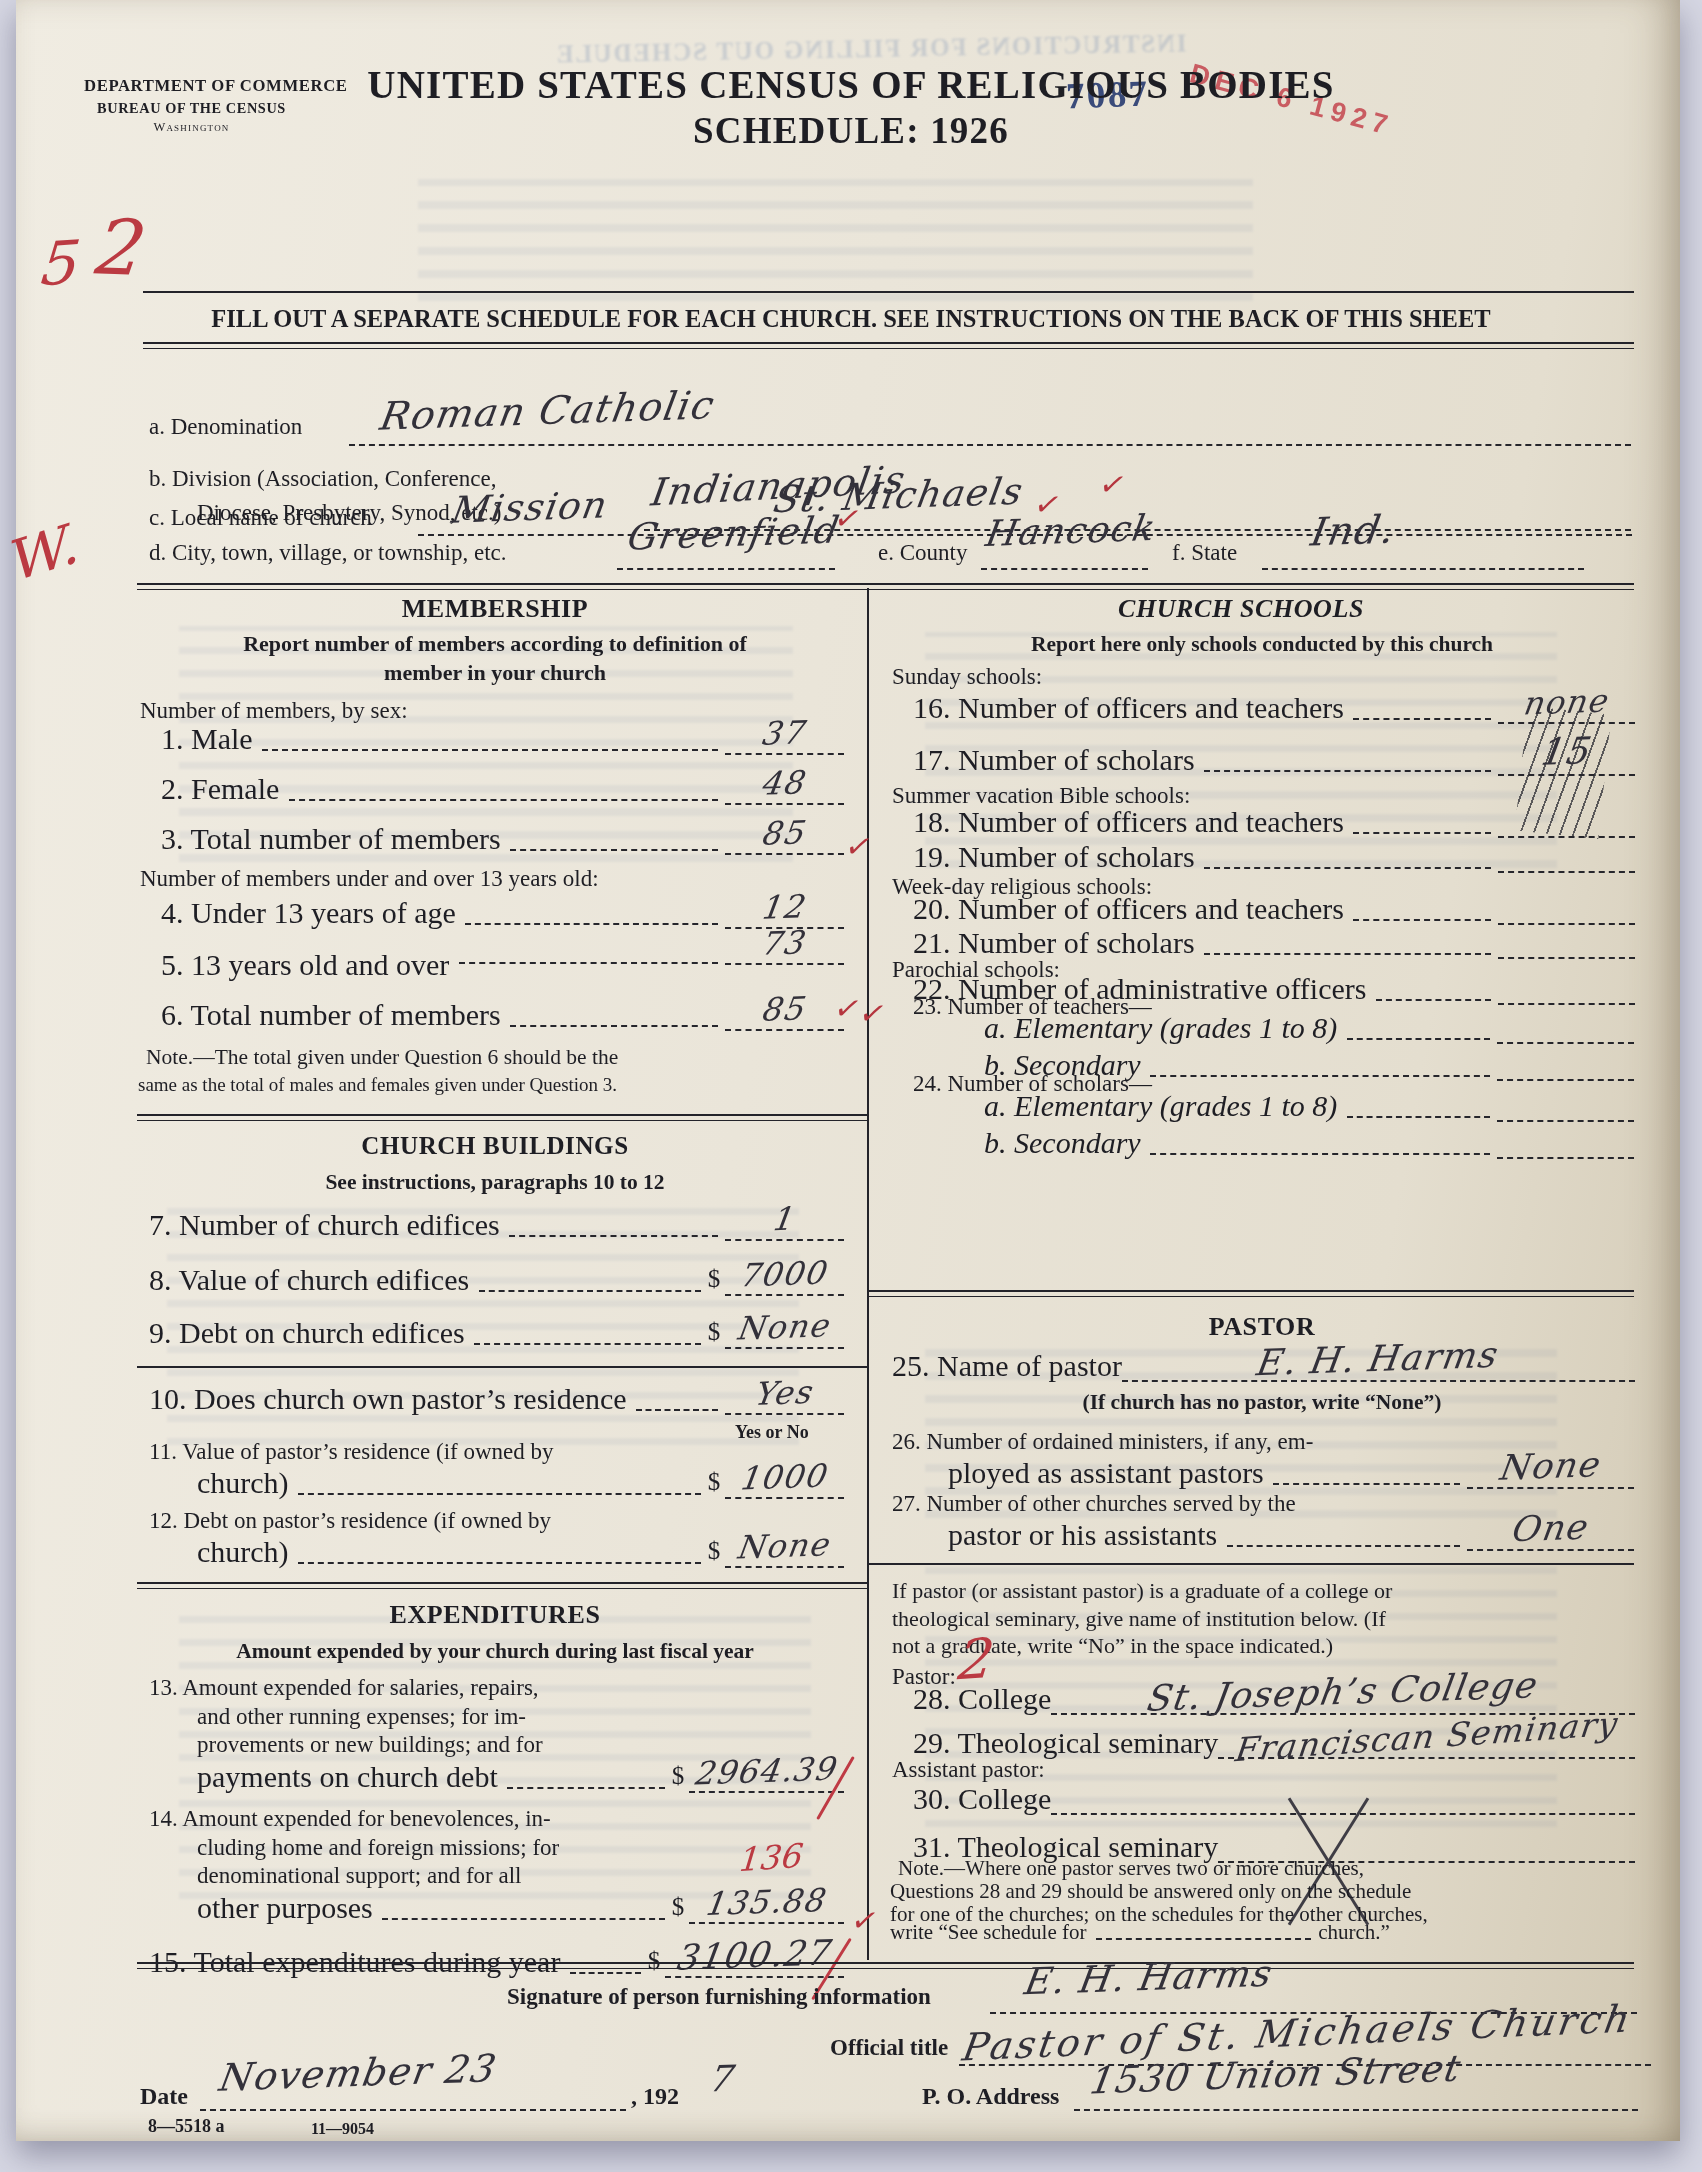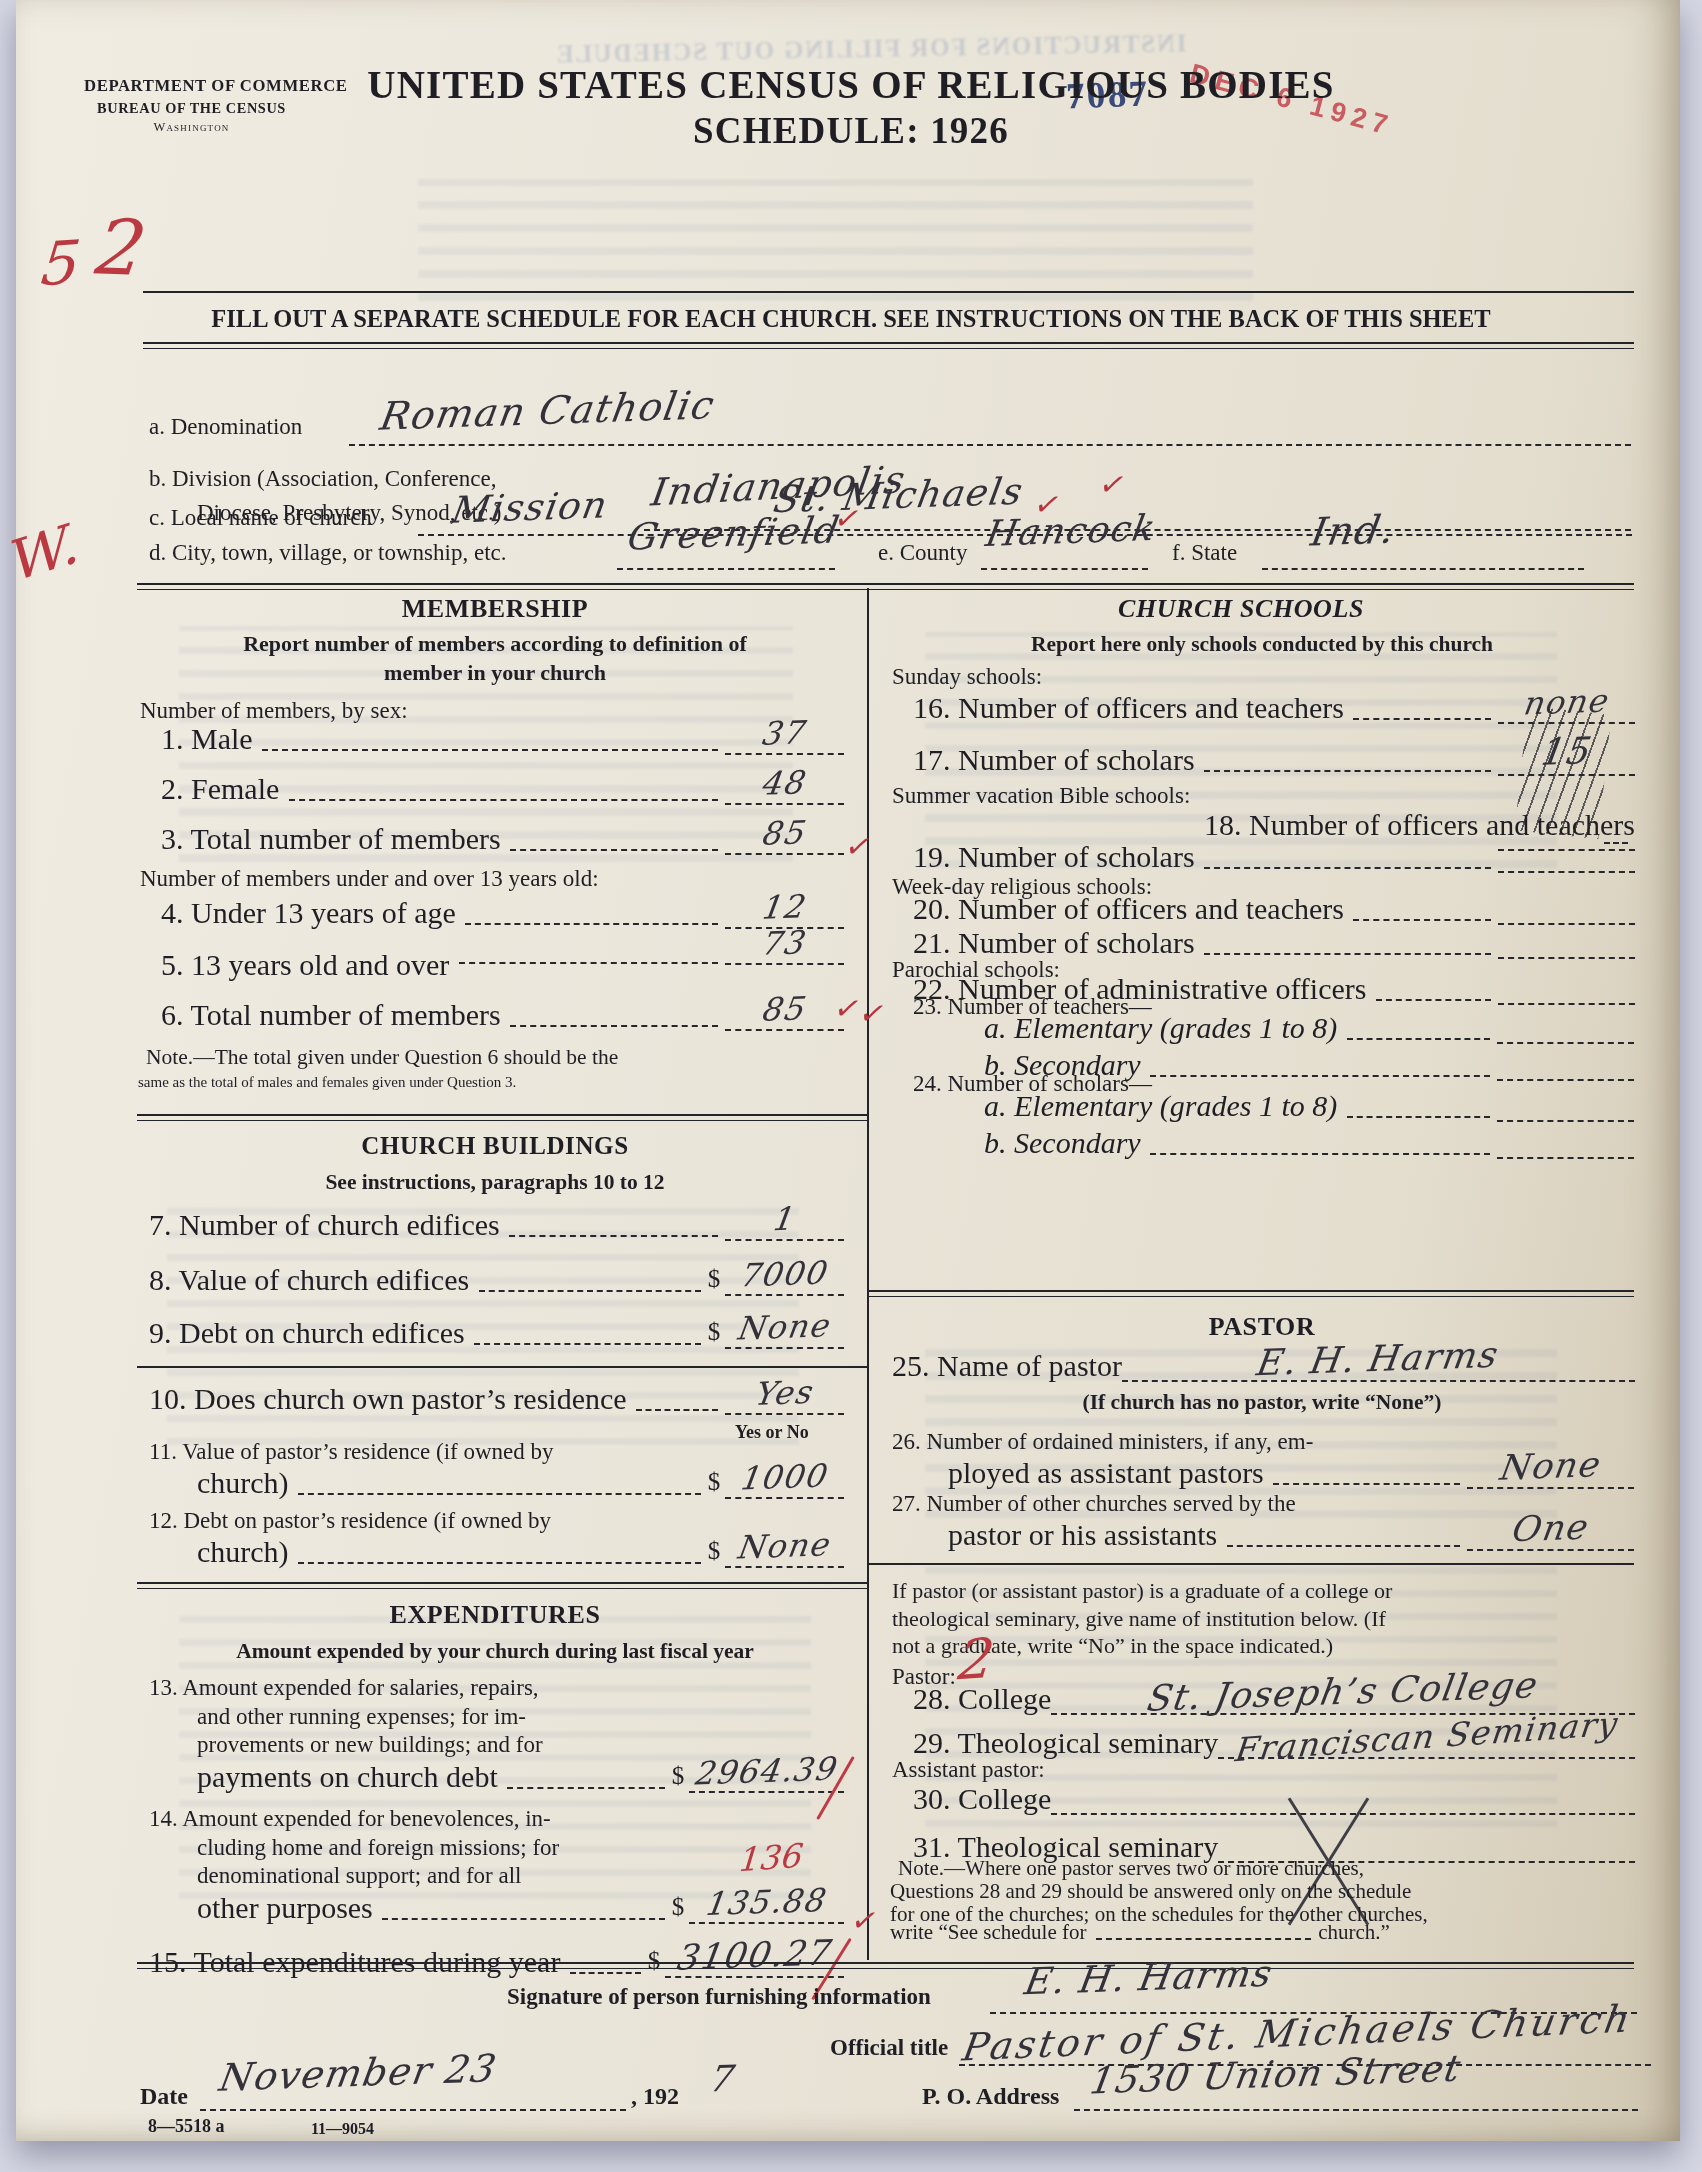--- a/index.html
+++ b/index.html
@@ -155,21 +155,21 @@
   <span class="t">6. Total number of members</span>
   <div class="lead"></div>
   <div class="ans">
       <span class="hw">85</span>
     </div>
 </div>
 <div class="chk" style="left:835px;top:990px;">✓</div>
 <div class="chk" style="left:860px;top:995px;">✓</div>
 
 <div class="print" style="left:146px;top:1045px;font-size:21.5px;">Note.—The total given under Question 6 should be the</div>
-<div class="print" style="left:138px;top:1074px;font-size:15px;">same as the total of males and females given under Question 3.</div>
+<div class="print" style="left:138px;top:1074px;font-size:19px;">same as the total of males and females given under Question 3.</div>
 
 <div class="drule" style="left:137px;top:1114px;width:730px;"></div>
 
 <div class="print b c" style="left:137px;top:1132px;width:716px;font-size:25px;letter-spacing:0.6px;">CHURCH BUILDINGS</div>
 <div class="print b c" style="left:137px;top:1170px;width:716px;font-size:21.5px;">See instructions, paragraphs 10 to 12</div>
 
 <div class="row" style="left:149px;top:1207px;width:695px;height:35px;">
   <span class="t">7. Number of church edifices</span>
   <div class="lead"></div>
   <div class="ans">
@@ -277,21 +277,21 @@
 </div>
 <div class="hatch" style="left:1521px;top:710px;width:84px;height:125px;"></div>
 <div class="row" style="left:913px;top:742px;width:722px;height:35px;">
   <span class="t">17. Number of scholars</span>
   <div class="lead"></div>
   <div class="ans" style="width:137px;">
       <span class="hw" style="font-size:37px;">15</span>
     </div>
 </div>
 <div class="print lbl" style="left:892px;top:783px;">Summer vacation Bible schools:</div>
-<div class="row" style="left:913px;top:808px;width:722px;height:31px;flex-direction:column;">
+<div class="row" style="left:913px;top:808px;width:722px;height:31px;">
   <span class="t">18. Number of officers and teachers</span>
   <div class="lead"></div>
   <div class="ans" style="width:137px;"></div>
 </div>
 <div class="row" style="left:913px;top:843px;width:722px;height:31px;">
   <span class="t">19. Number of scholars</span>
   <div class="lead"></div>
   <div class="ans" style="width:137px;"></div>
 </div>
 <div class="print lbl" style="left:892px;top:874px;">Week-day religious schools:</div>

